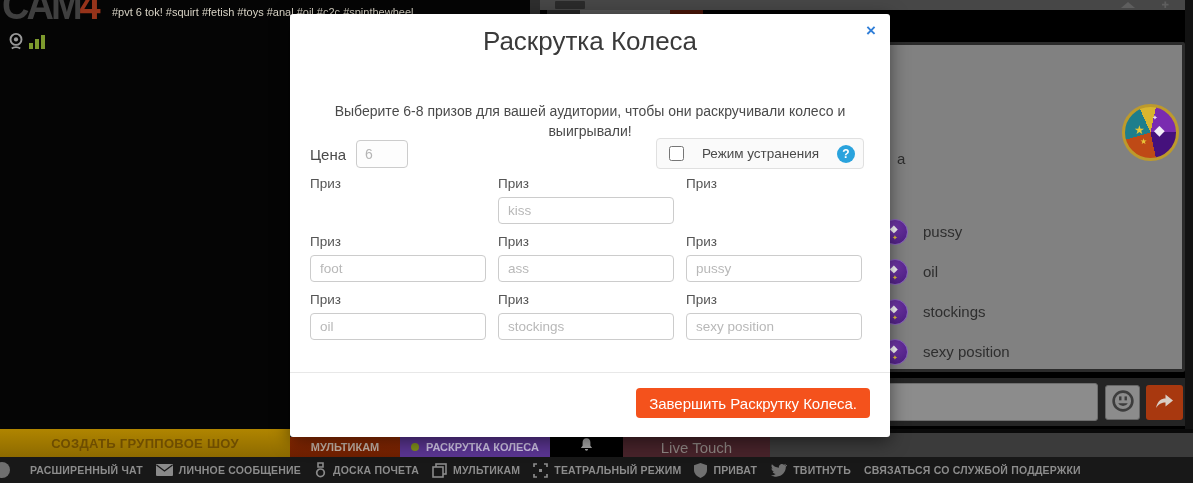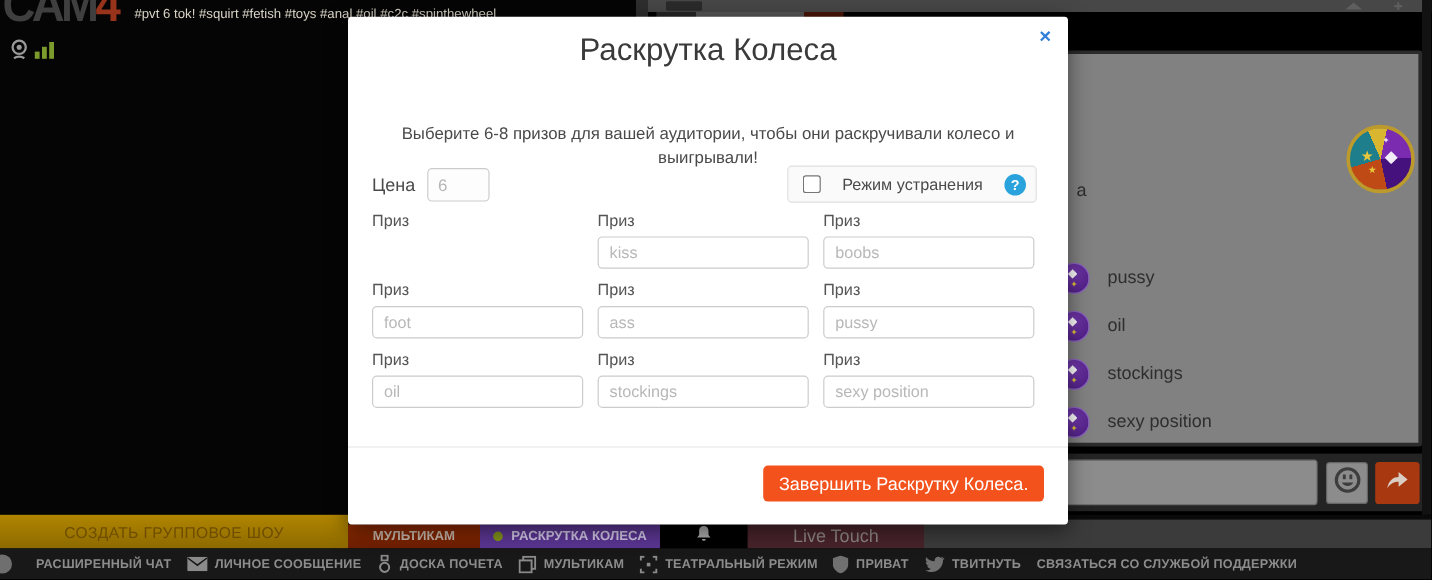--- a/index.html
+++ b/index.html
@@ -48,21 +48,21 @@
   .chat-list-item .cl-label { margin-left:15px; font-size:15px; color:#2e2e2e; }
   .chat-input-row { position:absolute; left:5px; top:378px; width:640px; height:48px; background:#242424; }
   .chat-field { position:absolute; left:8px; top:5px; width:545px; height:38px; background:#8c8c8c; border:1px solid #6e6e6e; border-radius:3px; }
   .smiley-btn { position:absolute; left:560px; top:7px; width:35px; height:35px; background:#8c8c8c; border:1px solid #666; border-radius:3px; display:flex; align-items:center; justify-content:center; }
   .send-btn { position:absolute; left:601px; top:7px; width:37px; height:35px; background:#a8380f; border-radius:3px; display:flex; align-items:center; justify-content:center; }
   .rp-right-edge { position:absolute; right:0; top:0; width:8px; height:429px; background:#121212; }
 
   
   .tab-bar { position:absolute; left:0; top:429px; width:1193px; height:28px; background:#0a0a0a; }
   .btn-group-show { position:absolute; left:0; top:0; width:290px; height:28px;
-                    background:linear-gradient(#b08500,#8d6a00); color:#6e4d00; font-weight:normal; font-size:13px;
+                    background:linear-gradient(#b08500,#8d6a00); color:#6e4d00; font-weight:bold; font-size:13px;
                     display:flex; align-items:center; justify-content:center; letter-spacing:.3px; }
   .tab-settings { position:absolute; left:290px; top:8px; width:110px; height:20px;
                   background:linear-gradient(#8d2a02,#6e1f01); color:#c2b2a6; font-weight:bold; font-size:11px;
                   display:flex; align-items:center; justify-content:center; }
   .tab-wheel { position:absolute; left:400px; top:8px; width:150px; height:20px; background:#5a3591;
                color:#cdc2e2; font-weight:bold; font-size:11px; display:flex; align-items:center; justify-content:center; gap:7px; }
   .tab-wheel .dot { width:8px; height:8px; border-radius:50%; background:#7f8f1a; }
   .tab-bell { position:absolute; left:550px; top:8px; width:73px; height:20px; background:#000;
               display:flex; align-items:center; justify-content:center; }
   .tab-livetouch { position:absolute; left:623px; top:8px; width:147px; height:20px; background:#47232a;
@@ -303,21 +303,20 @@
 
     <div class="prize-cell c1 r1">
       <div class="p-label">Приз</div>
     </div>
     <div class="prize-cell c2 r1">
       <div class="p-label">Приз</div>
       <input type="text" placeholder="kiss" style="">
     </div>
     <div class="prize-cell c3 r1">
       <div class="p-label">Приз</div>
-      <input type="text" placeholder="boobs" style="">
     </div>
     <div class="prize-cell c1 r2">
       <div class="p-label">Приз</div>
       <input type="text" placeholder="foot" style="">
     </div>
     <div class="prize-cell c2 r2">
       <div class="p-label">Приз</div>
       <input type="text" placeholder="ass" style="">
     </div>
     <div class="prize-cell c3 r2">

